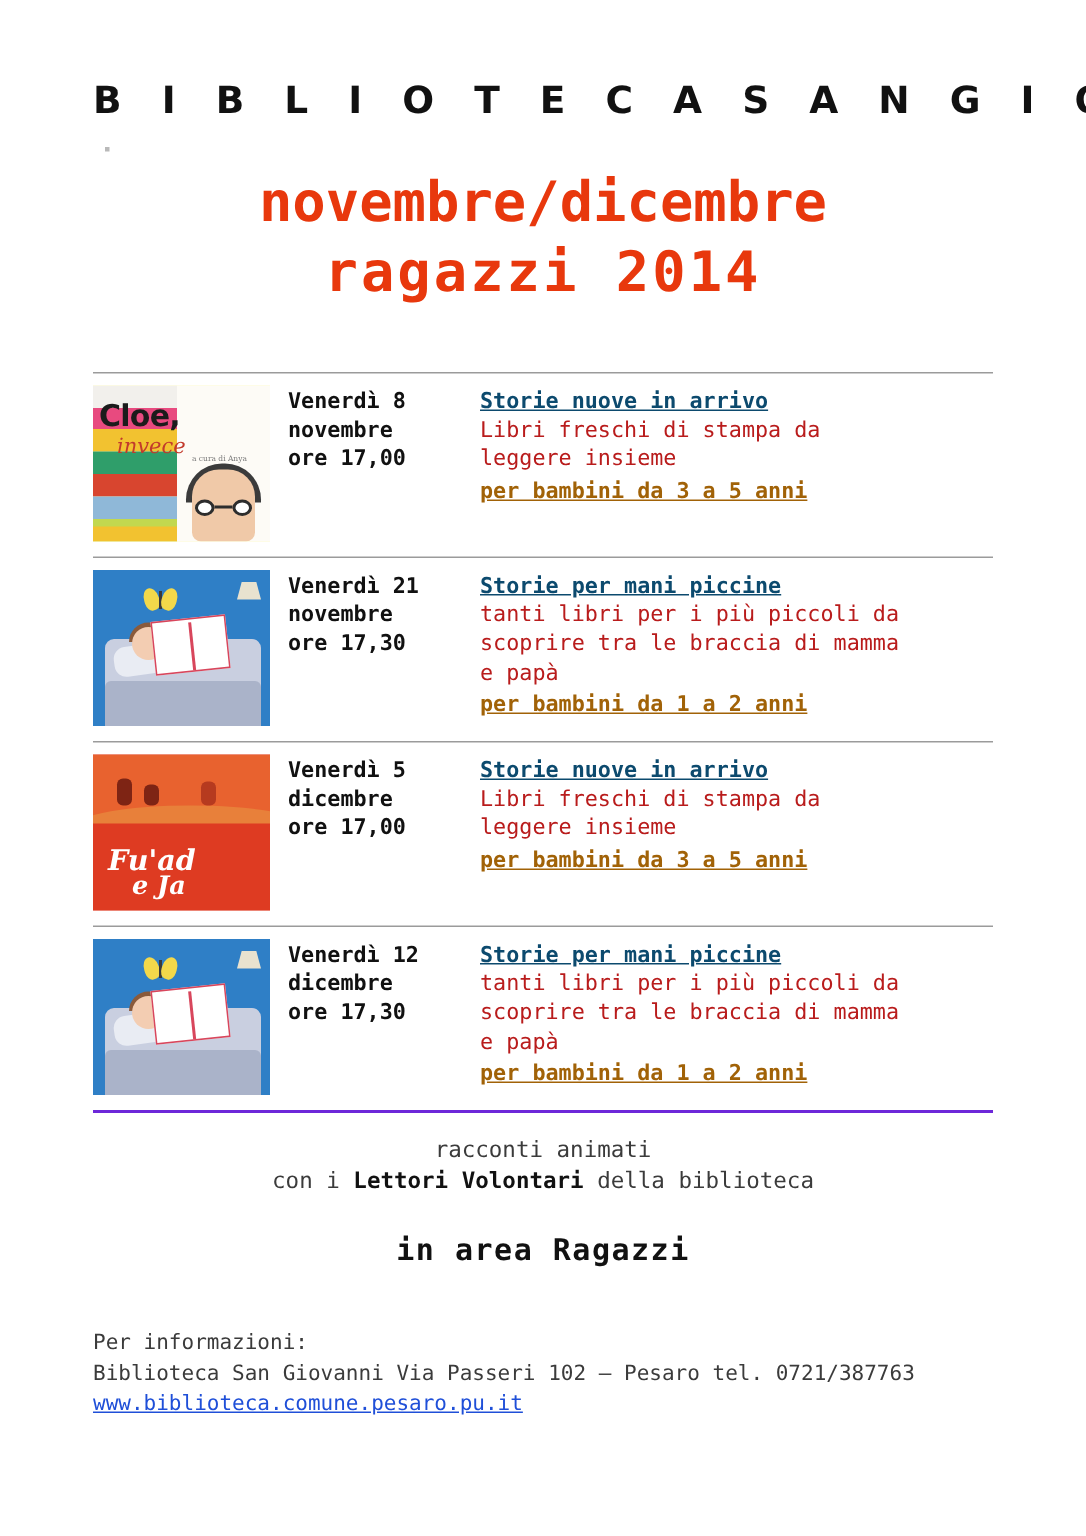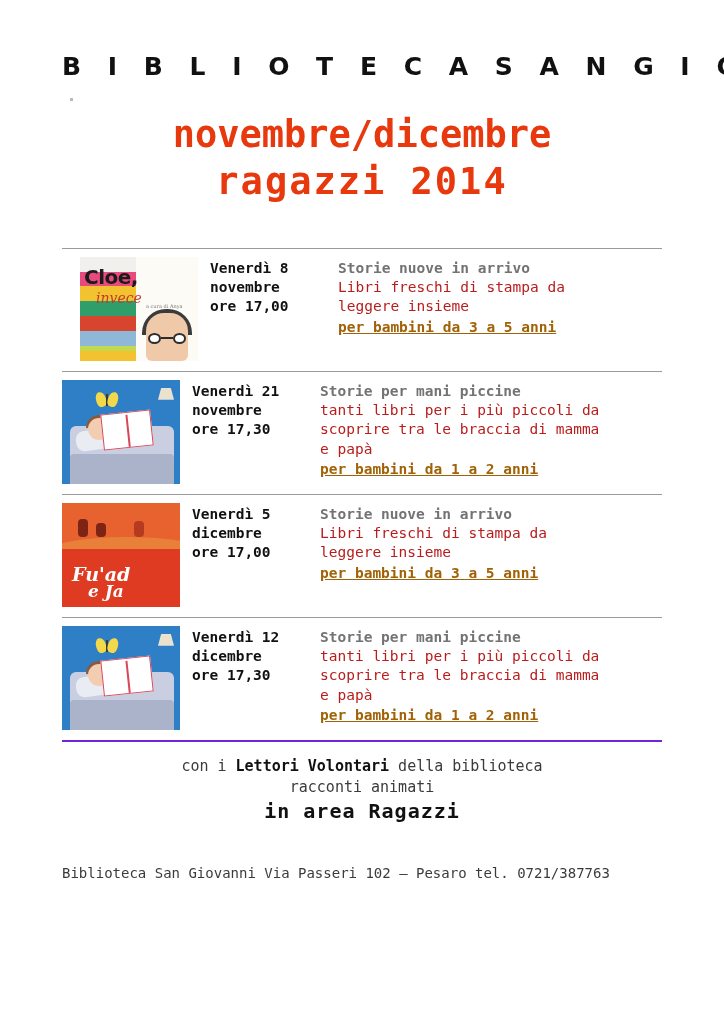--- a/index.html
+++ b/index.html
@@ -83,22 +83,23 @@
     padding-top: 2px;
   }
   .what {
     flex: 1 1 auto;
     padding-top: 2px;
   }
   .what .evt-title {
     font-family: "DejaVu Sans Mono", monospace;
     font-weight: bold;
     font-size: 14.5px;
-    color: #737373;
+    color: #0c4a6e;
     line-height: 1.33;
+    text-decoration: underline;
   }
   .what .evt-desc {
     font-family: "DejaVu Sans Mono", monospace;
     font-size: 14.5px;
     color: #b91c1c;
     line-height: 1.33;
   }
   .what .evt-age {
     font-family: "DejaVu Sans Mono", monospace;
     font-weight: bold;
@@ -116,20 +117,21 @@
     text-align: center;
     font-family: "DejaVu Sans Mono", monospace;
     font-size: 15px;
     color: #3b3b3b;
     line-height: 1.45;
   }
   .tagline b {
     color: #111111;
   }
   .area {
+    margin-top: 22px;
     text-align: center;
     font-family: "DejaVu Sans Mono", monospace;
     font-weight: bold;
     font-size: 20px;
     color: #111111;
     letter-spacing: 1px;
   }
   .info {
     margin-top: 40px;
     font-family: "DejaVu Sans Mono", monospace;
@@ -147,21 +149,20 @@
     left: 70px;
     top: 46px;
     width: 3px;
     height: 3px;
     background: #b9b9b9;
   }
 
   
   .cover-cloe {
     background: #fef9c3;
-    margin-left: 18px;
   }
   .cover-cloe .stripes {
     position: absolute;
     left: 0; top: 0;
     width: 56px; height: 104px;
   }
   .cover-cloe .stripes i {
     display: block;
     width: 100%;
     height: 14.85px;
@@ -520,23 +521,25 @@
         <div class="evt-desc">tanti libri per i più piccoli da</div>
         <div class="evt-desc">scoprire tra le braccia di mamma</div>
         <div class="evt-desc">e papà</div>
         <div class="evt-age">per bambini da 1 a 2 anni</div>
       </div>
     </div>
 
   </div>
 
   <div class="tagline">
+    <div>racconti animati</div>
     <div><span>con i </span><b>Lettori Volontari</b><span> della biblioteca</span></div>
-    <div>racconti animati</div>
   </div>
 
   <div class="area">in area Ragazzi</div>
 
   <div class="info">
+    <div>Per informazioni:</div>
     <div>Biblioteca San Giovanni Via Passeri 102 – Pesaro tel. 0721/387763</div>
+    <a class="link" href="#">www.biblioteca.comune.pesaro.pu.it</a>
   </div>
 
 </div>
 
 </body></html>

